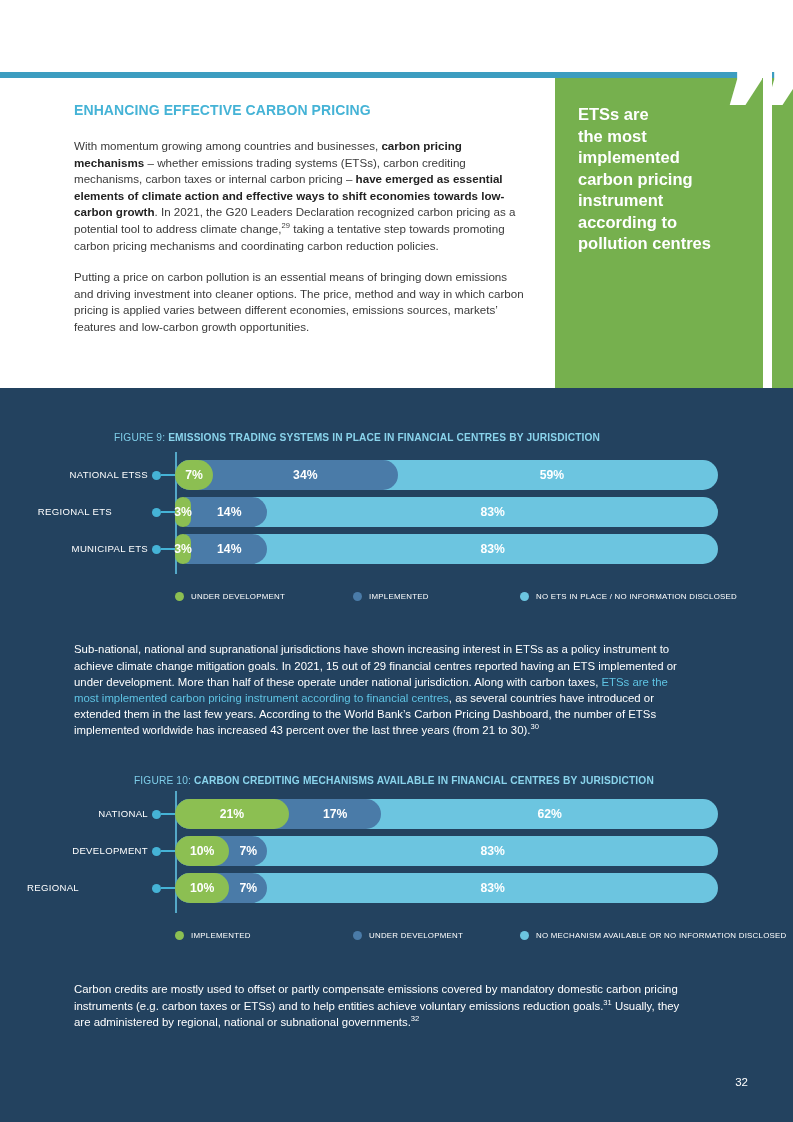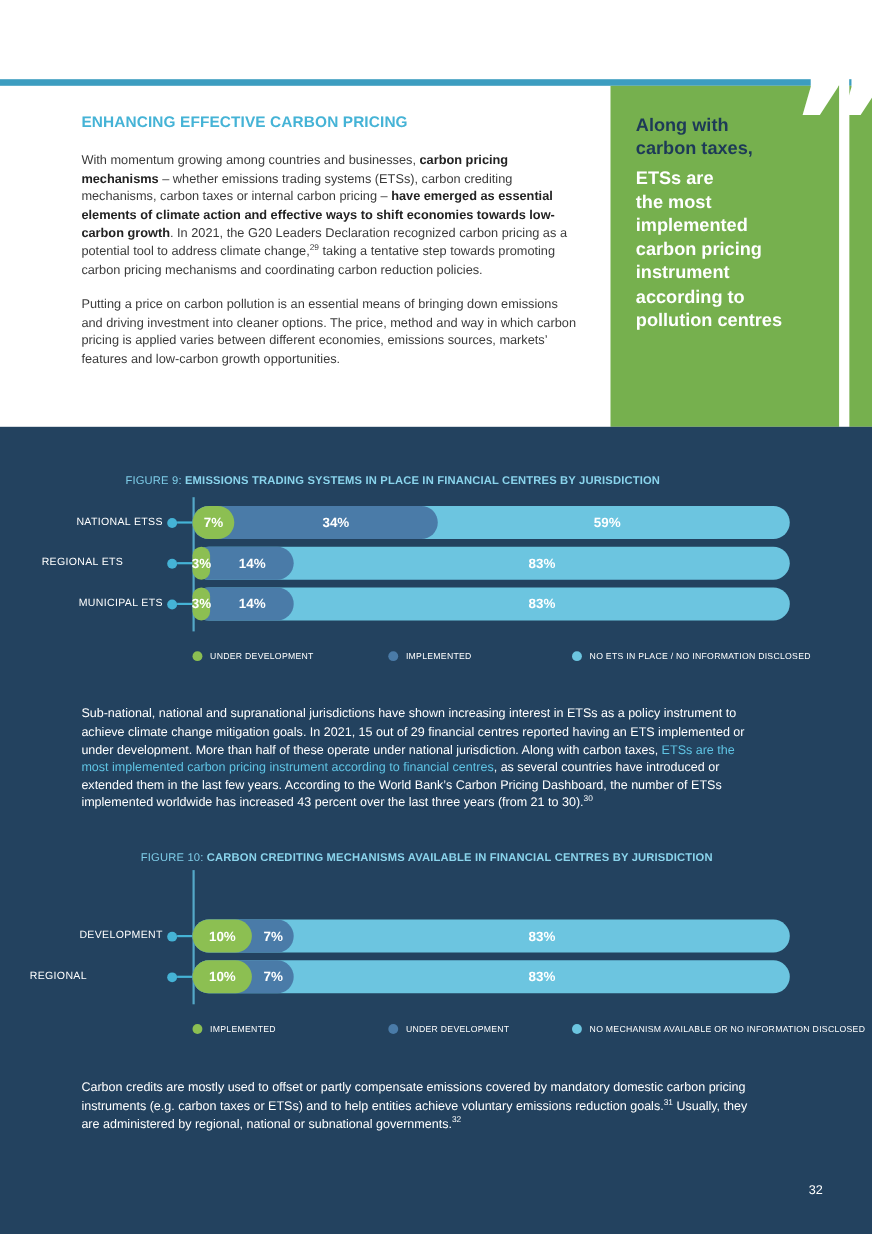--- a/index.html
+++ b/index.html
@@ -103,22 +103,20 @@
 <div class="page">
 
   <div class="teal-rule"></div>
   <div class="teal-rule-right"></div>
 
   <div class="green-box"></div>
   <div class="green-box-right"></div>
   <div class="green-gap"></div>
   <div class="quote-mark">”</div>
   <div class="callout-text">
-    <p class="callout-lead">Along with
-carbon taxes,</p>
     <p class="callout-main">ETSs are
 the most
 implemented
 carbon pricing
 instrument
 according to
 pollution centres</p>
   </div>
 
   <div class="article">
@@ -194,26 +192,42 @@
         </div>
         <div class="leg-item" style="left: 345px;">
           <span class="leg-dot" style="background: rgb(108, 197, 224);"></span>
           <span class="leg-txt">NO ETS IN PLACE / NO INFORMATION DISCLOSED</span>
         </div>
       </div>
     </div>
 
   <p class="navy-p" style="top:630px;">Sub-national, national and supranational jurisdictions have shown increasing interest in ETSs as a policy instrument to achieve climate change mitigation goals. In 2021, 15 out of 29 financial centres reported having an ETS implemented or under development. More than half of these operate under national jurisdiction. Along with carbon taxes, <span class="hl">ETSs are the most implemented carbon pricing instrument according to financial centres</span>, as several countries have introduced or extended them in the last few years. According to the World Bank’s Carbon Pricing Dashboard, the number of ETSs implemented worldwide has increased 43 percent over the last three years (from 21 to 30).<sup>30</sup></p>
 
-  <div class="fig-title" style="left:68px;top:775px;padding-left:20px;">
+  <div class="fig-title" style="left:74px;top:775px;padding-left:20px;">
     <span>FIGURE 10:</span>
     <b>CARBON CREDITING MECHANISMS AVAILABLE IN FINANCIAL CENTRES BY JURISDICTION</b>
   </div>
   <div class="chart" id="chart-1" style="left:0;top:799px;width:793px;height:150px;">
       <div class="axis-line" style="top: -8px; height: 122px;"></div>
+      <div class="row" style="top: 0px; left: 0px; width: 793px;">
+        <div class="row-label" style="right: 645px;">NATIONAL</div>
+        <div class="row-dot" style="left: 152px;"></div>
+        <div class="row-stub" style="left: 161px; width: 14px;"></div>
+        <div style="position: absolute; left: 175px; top: 0px; width: 543px; height: 30px;">
+          <div class="seg" style="width: 543px; background: rgb(108, 197, 224); z-index: 11;">
+            <span style="left: 374.67px;">62%</span>
+          </div>
+          <div class="seg" style="width: 206.34px; background: rgb(74, 123, 168); z-index: 12;">
+            <span style="left: 160.185px;">17%</span>
+          </div>
+          <div class="seg" style="width: 114.03px; background: rgb(140, 191, 82); z-index: 13;">
+            <span style="left: 57.015px;">21%</span>
+          </div>
+        </div>
+      </div>
       <div class="row" style="top: 37px; left: 0px; width: 793px;">
         <div class="row-label" style="right: 645px;">DEVELOPMENT</div>
         <div class="row-dot" style="left: 152px;"></div>
         <div class="row-stub" style="left: 161px; width: 14px;"></div>
         <div style="position: absolute; left: 175px; top: 0px; width: 543px; height: 30px;">
           <div class="seg" style="width: 543px; background: rgb(108, 197, 224); z-index: 11;">
             <span style="left: 317.655px;">83%</span>
           </div>
           <div class="seg" style="width: 92.31px; background: rgb(74, 123, 168); z-index: 12;">
             <span style="left: 73.305px;">7%</span>

